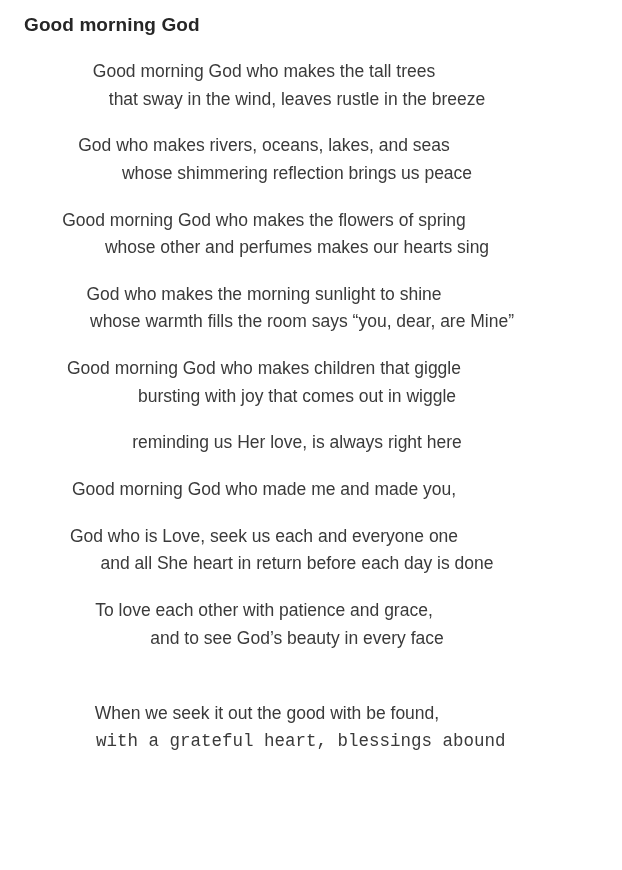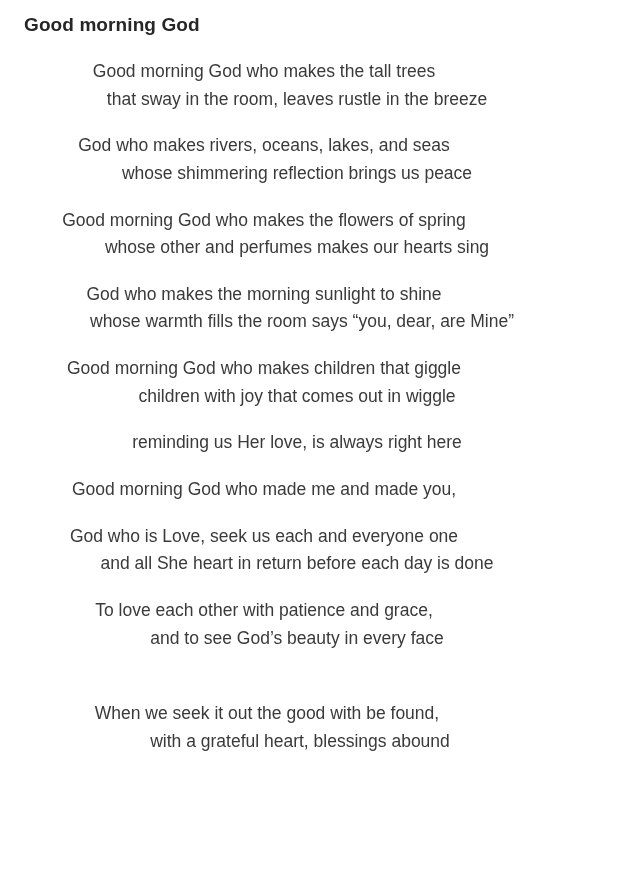--- a/index.html
+++ b/index.html
@@ -40,47 +40,48 @@
   }
   .line.indent {
     padding-left: 66px;
   }
   .line.lead-space {
     padding-left: 6px;
     margin-top: 48px;
   }
   .line.indent-last {
     padding-left: 72px;
+    font-family: Liberation Mono, monospace;
   }
 </style>
 </head>
 <body>
 
 <div class="page">
   <h1 class="poem-title">Good morning God</h1>
   <div class="poem-body">
       <div class="stanza">
         <div class="line">Good morning God who makes the tall trees</div>
-        <div class="line indent">that sway in the room, leaves rustle in the breeze</div>
+        <div class="line indent">that sway in the wind, leaves rustle in the breeze</div>
       </div>
       <div class="stanza">
         <div class="line">God who makes rivers, oceans, lakes, and seas</div>
         <div class="line indent">whose shimmering reflection brings us peace</div>
       </div>
       <div class="stanza">
         <div class="line">Good morning God who makes the flowers of spring</div>
         <div class="line indent">whose other and perfumes makes our hearts sing</div>
       </div>
       <div class="stanza">
         <div class="line">God who makes the morning sunlight to shine</div>
         <div class="line indent">whose warmth fills the room says “you, dear, are Mine”</div>
       </div>
       <div class="stanza">
         <div class="line">Good morning God who makes children that giggle</div>
-        <div class="line indent">children with joy that comes out in wiggle</div>
+        <div class="line indent">bursting with joy that comes out in wiggle</div>
       </div>
       <div class="stanza">
         <div class="line indent">reminding us Her love, is always right here</div>
       </div>
       <div class="stanza">
         <div class="line">Good morning God who made me and made you,</div>
       </div>
       <div class="stanza">
         <div class="line">God who is Love, seek us each and everyone one</div>
         <div class="line indent">and all She heart in return before each day is done</div>

